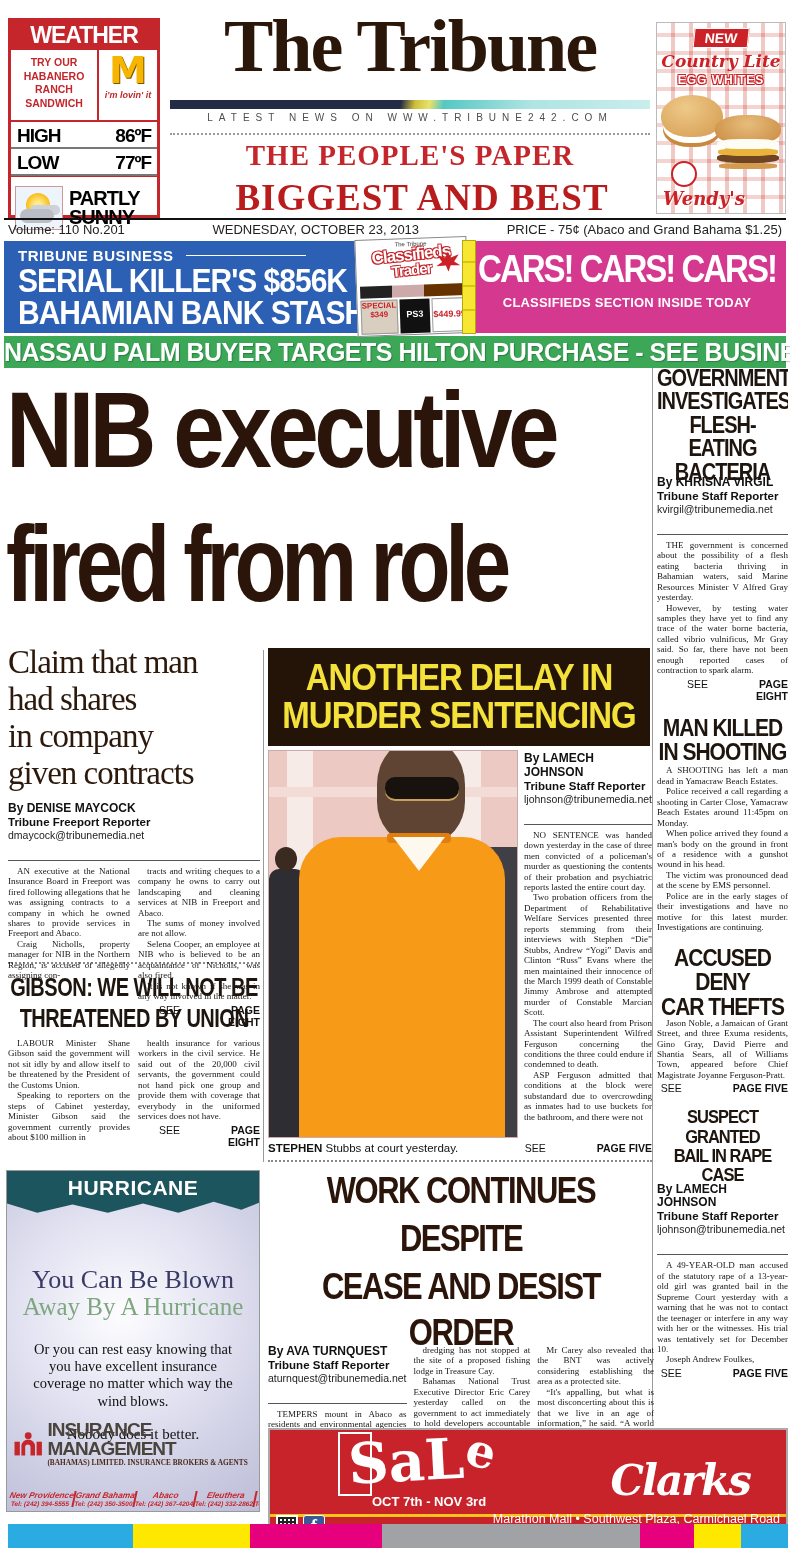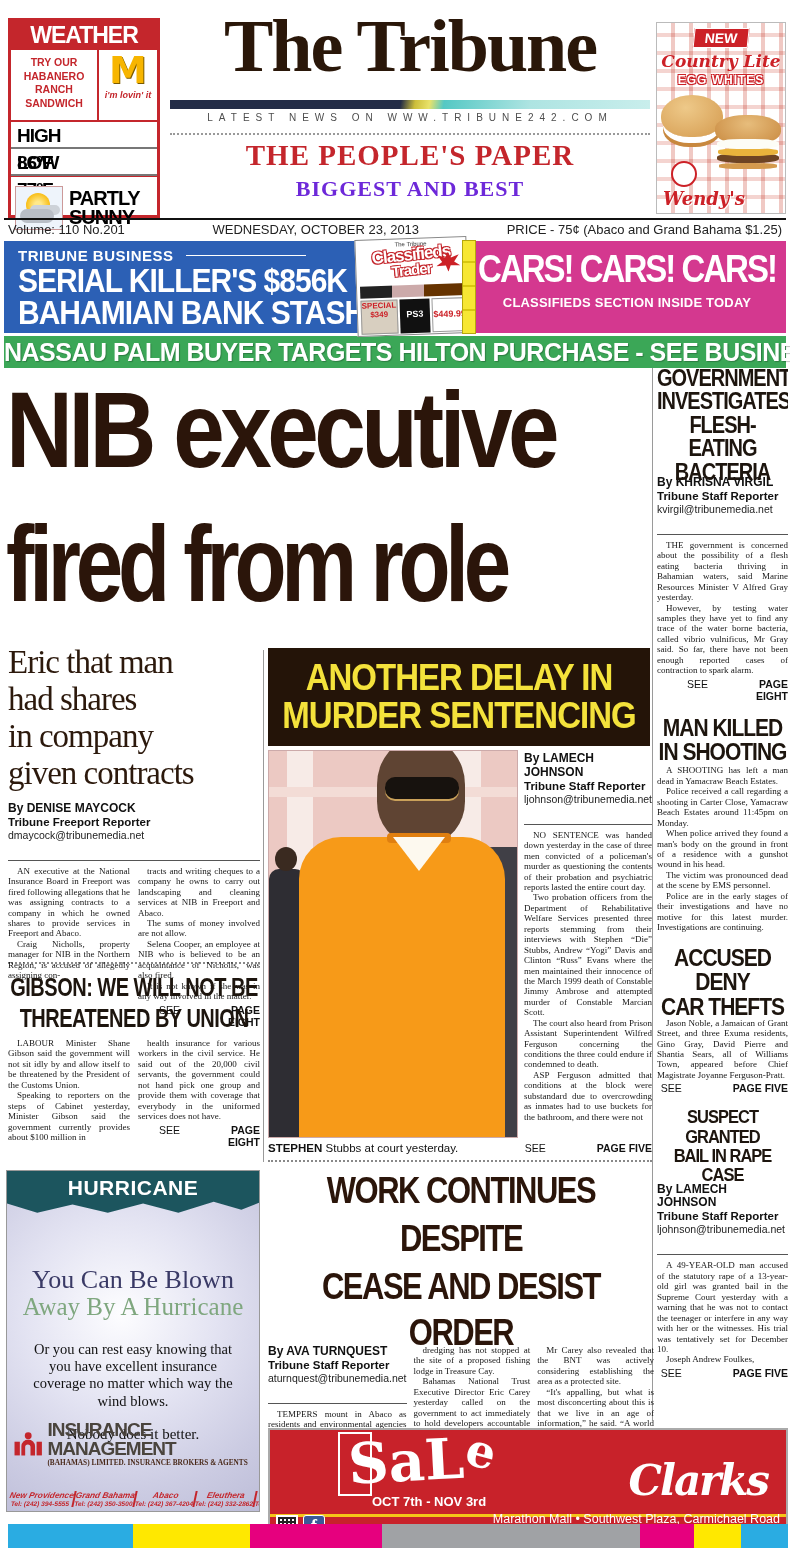--- a/index.html
+++ b/index.html
@@ -7,33 +7,33 @@
   #page { position:relative; width:790px; height:1553px; background:#fff; margin:0 auto; overflow:hidden; }
 
   
   .weather-box { position:absolute; left:8px; top:18px; width:152px; height:200px; border:3px solid #c4262c; background:#fff; }
   .weather-title { background:#c4262c; color:#fff; font-weight:bold; font-size:23px; text-align:center; height:29px; line-height:29px; letter-spacing:-1px; }
   .mcd-row { display:flex; height:72px; border-bottom:2px solid #c4262c; }
   .mcd-text { width:86px; color:#c4262c; font-weight:bold; font-size:10.5px; text-align:center; padding-top:6px; line-height:1.3; }
   .mcd-logo { flex:1; border-left:2px solid #c4262c; text-align:center; }
   .mcd-m { color:#f7b500; font-weight:bold; font-size:38px; line-height:40px; font-family:"DejaVu Sans",sans-serif; text-shadow:1px 1px 0 #7a5a00; }
   .mcd-slogan { color:#c4262c; font-weight:bold; font-style:italic; font-size:9px; }
-  .temp-row { display:flex; justify-content:space-between; padding:0 6px; font-weight:bold; font-size:19px; height:27px; line-height:27px; border-bottom:2px solid #777; letter-spacing:-1px;flex-direction:column; }
+  .temp-row { display:flex; justify-content:space-between; padding:0 6px; font-weight:bold; font-size:19px; height:27px; line-height:27px; border-bottom:2px solid #777; letter-spacing:-1px; }
   .cond-row { display:flex; align-items:center; height:62px; border-top:1px solid #c4262c; }
   .sun-icon { position:relative; width:48px; height:44px; margin-left:4px; border:1px solid #c99; background:#eef4fb; }
   .sun-core { position:absolute; left:10px; top:6px; width:24px; height:24px; border-radius:50%; background:radial-gradient(circle,#ffe98a 20%,#f7b500 80%); }
   .cloud { position:absolute; left:4px; top:22px; width:34px; height:14px; border-radius:8px; background:#b9bec6; box-shadow:8px -6px 0 -2px #cdd2d8; }
   .cond-text { font-weight:bold; font-size:20px; line-height:0.95; letter-spacing:-1px; padding-left:6px; }
 
   .masthead-title { position:absolute; left:165px; top:4px; width:490px; text-align:center; font-family:"Liberation Serif",serif; font-weight:bold; font-size:74px; color:#2a1709; letter-spacing:-2px; white-space:nowrap; }
   .masthead-stripe { position:absolute; left:170px; top:100px; width:480px; height:9px; background:linear-gradient(100deg,#232c47 0%,#232c47 48%,#ccbe3a 51%,#e9e26a 54%,#55c8c4 57%,#aee4e2 75%,#c9eeec 100%); }
   .masthead-tagline { position:absolute; left:170px; top:112px; width:480px; text-align:center; font-size:10px; letter-spacing:6px; color:#4d4d4d; white-space:nowrap; }
   .masthead-dotted { position:absolute; left:170px; top:133px; width:480px; border-top:2px dotted #999; }
   .slogan1 { position:absolute; left:170px; top:139px; width:480px; text-align:center; font-family:"Liberation Serif",serif; font-weight:bold; font-size:29px; color:#c4262c; letter-spacing:1px; }
-  .slogan2 { position:absolute; left:170px; top:176px; width:480px; text-align:center; font-family:"Liberation Serif",serif; font-weight:bold; font-size:22px; color:#6d28d9; letter-spacing:1px; }
+  .slogan2 { position:absolute; left:182px; top:176px; width:480px; text-align:center; font-family:"Liberation Serif",serif; font-weight:bold; font-size:37px; color:#b91c1c; letter-spacing:1px; }
 
   .wendys { position:absolute; left:656px; top:22px; width:130px; height:192px; border:1px solid #bbb; overflow:hidden;
     background:repeating-linear-gradient(90deg,#fff 0 14px,#f0c9c4 14px 18px), repeating-linear-gradient(0deg,#fff 0 14px,#f4d4d0 14px 18px); background-blend-mode:multiply; }
   .wendys-new { position:absolute; left:50%; top:5px; transform:translateX(-50%) skewX(-6deg); background:#cc2127; color:#fff; font-weight:bold; font-size:14px; padding:1px 10px; border:1px solid #fff; }
   .wendys-prod1 { position:absolute; top:28px; width:100%; text-align:center; color:#cc2127; font-family:"DejaVu Serif",serif; font-style:italic; font-weight:bold; font-size:17px; }
   .wendys-prod2 { position:absolute; top:50px; width:100%; text-align:center; color:#fff; font-weight:bold; font-size:12px; letter-spacing:1px; text-shadow:-1px -1px 0 #cc2127,1px -1px 0 #cc2127,-1px 1px 0 #cc2127,1px 1px 0 #cc2127; }
   .sand1 { position:absolute; left:4px; top:72px; width:62px; height:42px; border-radius:50% 50% 45% 45%; background:radial-gradient(ellipse at 40% 30%,#eec989,#d49a4e); box-shadow:0 8px 0 -2px #fff, 0 12px 0 -2px #c8883e; }
   .sand2 { position:absolute; right:4px; top:92px; width:66px; height:30px; border-radius:45%; background:radial-gradient(ellipse at 50% 30%,#e7bd7c,#c8883e); }
   .sand2b { position:absolute; right:6px; top:116px; width:62px; height:10px; background:#fdfdf6; border-radius:40%; box-shadow:0 8px 0 -1px #e9b33c, 0 14px 0 0 #6e4423, 0 22px 0 -2px #d49a4e; }
   .wendys-logo { position:absolute; left:6px; bottom:4px; color:#cc2127; font-family:"DejaVu Serif",serif; font-style:italic; font-weight:bold; font-size:18px; text-shadow:1px 1px 0 #fff; }
@@ -142,21 +142,21 @@
   .rail-title { text-align:center; font-weight:bold; color:#1d150e; letter-spacing:-1px; line-height:1.02; transform:scaleY(1.15); transform-origin:center top; margin-bottom:8px; }
   .rt-20 { font-size:20px; } .rt-21 { font-size:21px; } .rt-16 { font-size:16.5px; }
 
   
   .clarks { position:absolute; left:268px; top:1428px; width:520px; height:112px; background:#c8222a; border:2px solid #aaa; overflow:hidden; }
   .sale-wrap { position:absolute; left:78px; top:2px; }
   .sale-text { font-family:"DejaVu Serif",serif; font-weight:bold; color:#fff; font-size:56px; line-height:1; transform:rotate(-3deg); display:inline-block; }
   .sale-text .tilt { display:inline-block; transform:rotate(18deg) translateY(-10px); font-size:46px; }
   .sale-box1 { position:absolute; left:-10px; top:0px; width:34px; height:64px; border:2px solid #fff; z-index:0; }
   .sale-dates { position:absolute; left:24px; top:62px; color:#fff; font-weight:bold; font-size:13px; white-space:nowrap; }
-  .clarks-logo { position:absolute; right:18px; top:26px; color:#fff; font-family:"DejaVu Serif",serif; font-style:italic; font-weight:bold; font-size:42px; letter-spacing:-2px; }
+  .clarks-logo { position:absolute; right:36px; top:26px; color:#fff; font-family:"DejaVu Serif",serif; font-style:italic; font-weight:bold; font-size:42px; letter-spacing:-2px; }
   .clarks-rule { position:absolute; left:0; top:84px; width:100%; height:3px; background:#f5c518; }
   .clarks-bottom { position:absolute; left:0; bottom:0; width:100%; height:25px; padding:0 6px; display:flex; align-items:center; }
   .qr { width:22px; height:22px; background:#fff; padding:2px; margin-right:5px; }
   .qr-inner { width:100%; height:100%; background:repeating-linear-gradient(0deg,#222 0 2px,transparent 2px 4px), repeating-linear-gradient(90deg,#222 0 2px,#fff 2px 4px); }
   .fb { width:22px; height:22px; background:#3b5998; border:1px solid #fff; border-radius:3px; color:#fff; font-family:"Liberation Serif",serif; font-weight:bold; font-size:18px; text-align:center; line-height:20px; }
   .clarks-addr { flex:1; text-align:right; color:#fff; line-height:1.0; }
   .clarks-addr .a1 { font-size:12.5px; }
   .clarks-addr .a2 { font-size:11.5px; font-style:italic; margin-top:1px; }
 
   
@@ -259,21 +259,21 @@
   <div class="lead-line lead1">NIB executive</div>
   <div class="lead-line lead2">fired from role</div>
 
   <div class="vline" style="left:652px; top:368px; height:1052px;"></div>
   <div class="vline" style="left:263px; top:650px; height:512px;"></div>
   <div class="dotted" style="left:8px; top:962px; width:252px;"></div>
   <div class="dotted" style="left:268px; top:1160px; width:384px;"></div>
 
   <div class="claim-story">
     <div class="claim-hl">
-      <div>Eric that man</div>
+      <div>Claim that man</div>
       <div>had shares</div>
       <div>in company</div>
       <div>given contracts</div>
     </div>
     <div class="claim-by">
       <div class="byline-name">By DENISE MAYCOCK</div>
       <div class="byline-role">Tribune Freeport Reporter</div>
       <div class="byline-email">dmaycock@tribunemedia.net</div>
     </div>
     <div class="cols claim-cols bodytext">

